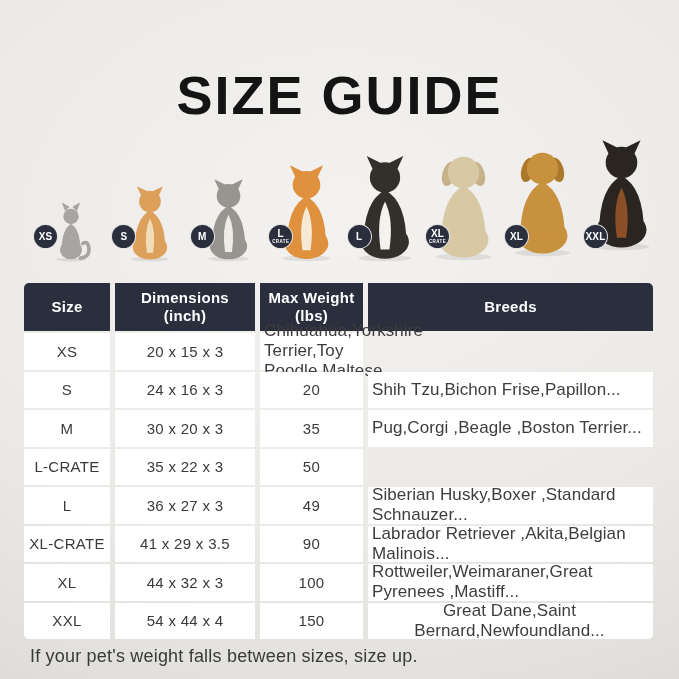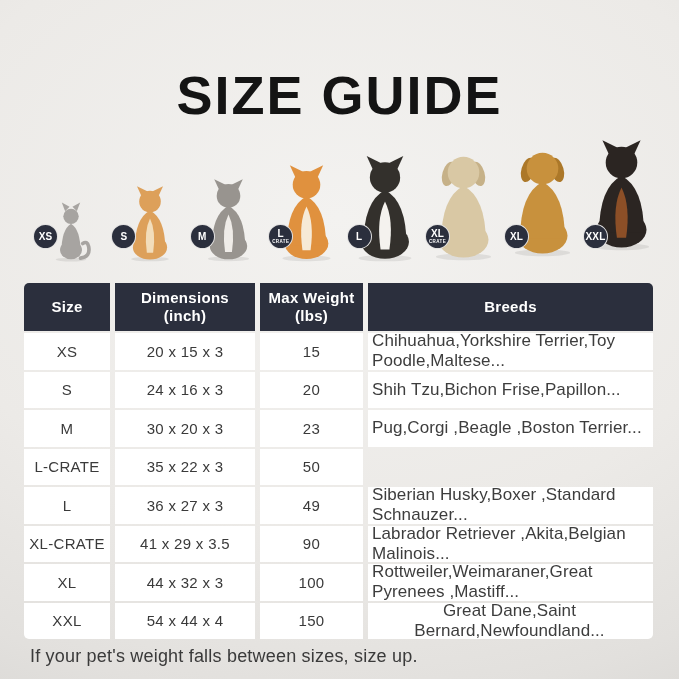--- a/index.html
+++ b/index.html
@@ -192,33 +192,32 @@
         <span>(lbs)</span>
       </div>
       <div class="cell">
         <span>Breeds</span>
         <span></span>
       </div>
     </div>
   <div class="row body-row">
     <div class="cell size">XS</div>
     <div class="cell dims">20 x 15 x 3</div>
-    <div class="cell weight">15</div>
     <div class="cell breeds">Chihuahua,Yorkshire Terrier,Toy Poodle,Maltese...</div>
   </div>
       <div class="row body-row">
     <div class="cell size">S</div>
     <div class="cell dims">24 x 16 x 3</div>
     <div class="cell weight">20</div>
     <div class="cell breeds">Shih Tzu,Bichon Frise,Papillon...</div>
   </div>
       <div class="row body-row">
     <div class="cell size">M</div>
     <div class="cell dims">30 x 20 x 3</div>
-    <div class="cell weight">23</div>
+    <div class="cell weight">35</div>
     <div class="cell breeds">Pug,Corgi ,Beagle ,Boston Terrier...</div>
   </div>
       <div class="row body-row">
     <div class="cell size">L-CRATE</div>
     <div class="cell dims">35 x 22 x 3</div>
     <div class="cell weight">50</div>
   </div>
       <div class="row body-row">
     <div class="cell size">L</div>
     <div class="cell dims">36 x 27 x 3</div>

